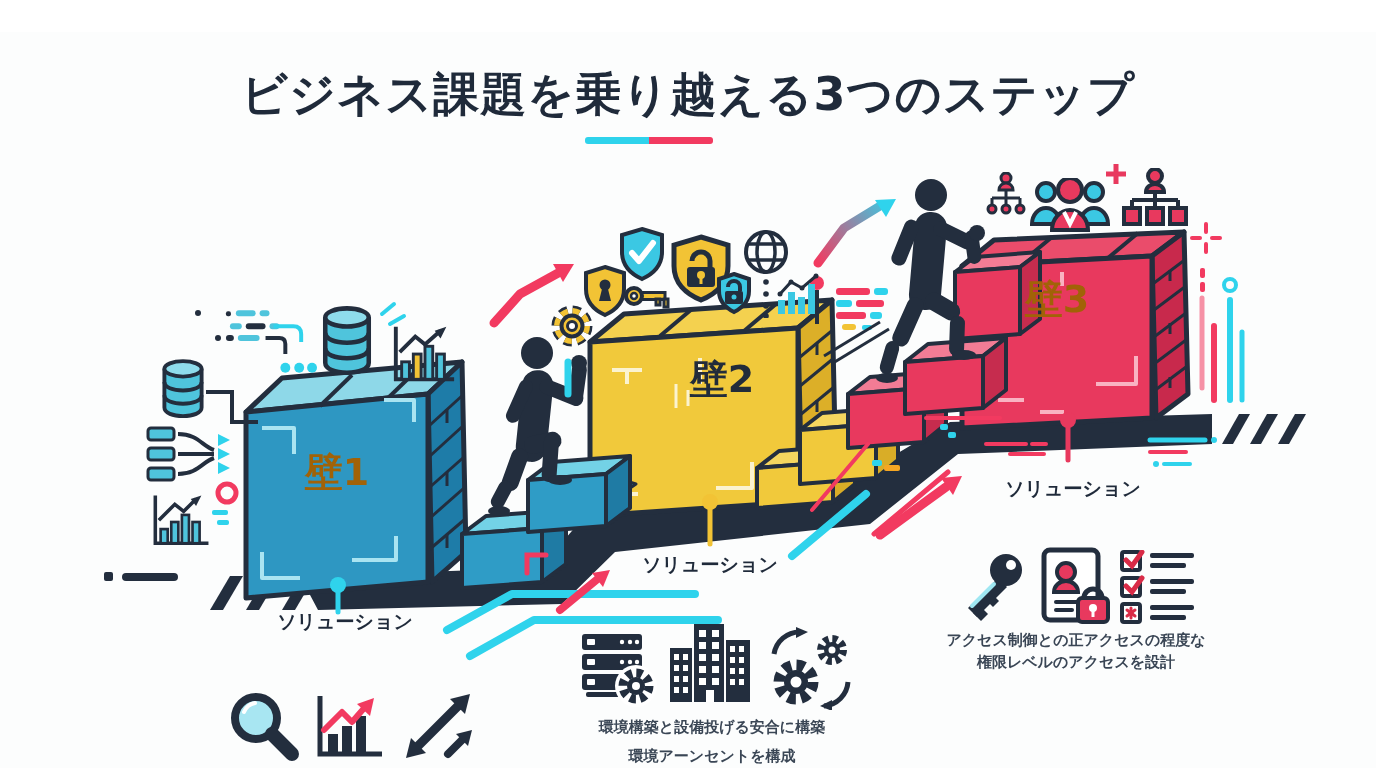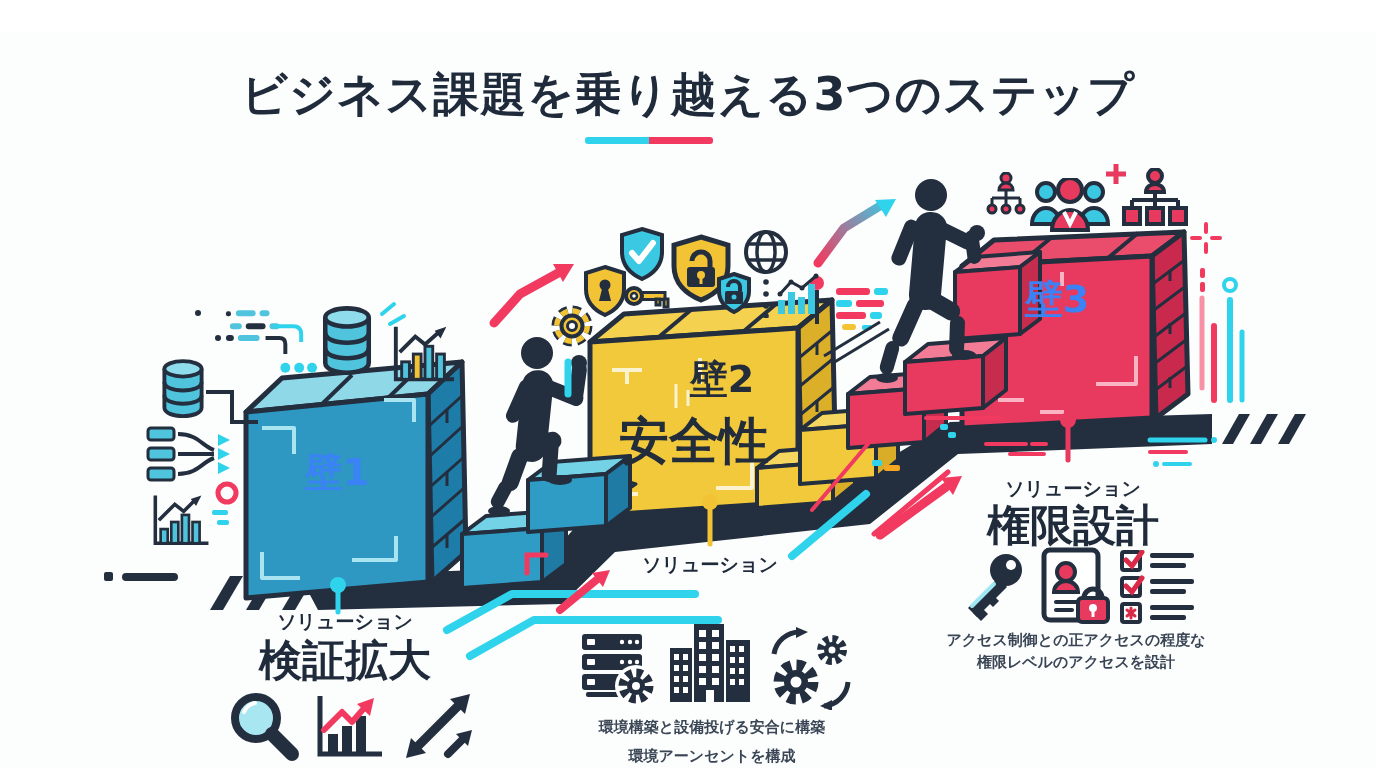--- a/index.html
+++ b/index.html
@@ -7,21 +7,21 @@
          font-family:"DejaVu Sans","Liberation Sans",sans-serif;margin-top:32px;}
   #scene{position:absolute;left:0;top:0;z-index:0;}
   .ic{position:absolute;z-index:2;}
   .ic svg{display:block;width:100%;height:100%;}
   .tx{position:absolute;z-index:3;transform:translate(-50%,-50%);white-space:nowrap;
       font-weight:800;color:#202b3b;line-height:1;}
   .title{font-size:46px;letter-spacing:1px;color:#1f2a3a;}
   .underline{position:absolute;z-index:3;display:flex;height:7px;width:128px;border-radius:3px;overflow:hidden;}
   .underline .u1{flex:1;background:#2fd3ec;}
   .underline .u2{flex:1;background:#f23a60;}
-  .wall-step{font-size:38px;color:#3b82f6;}
+  .wall-step{font-size:38px;color:#a16207;}
   .wall-topic{font-size:50px;color:#fff;}
   .dark-txt{color:#222c3a !important;}
   .sol-tag{font-size:19px;color:#1f2a3a;}
   .sol-name{font-size:43px;color:#1f2a3a;}
   .note{font-size:15px;font-weight:700;color:#3a4655;}
 </style>
 </head>
 <body>
 
 <div id="stage">
@@ -623,29 +623,26 @@
 
 <div class="tx title" style="left:688px;top:62px">ビジネス課題を乗り越える3つのステップ</div>
 <div class="underline" style="left:585px;top:105px">
   <span class="u1"></span>
   <span class="u2"></span>
 </div>
 
 <div class="tx wall-step" style="left:337px;top:440px">壁1</div>
 
 <div class="tx wall-step dark-txt" style="left:722px;top:347px">壁2</div>
-<div class="tx wall-topic dark-txt" style="left:694px;top:409px">安全性</div>
 
 <div class="tx wall-step" style="left:1057px;top:267px">壁3</div>
 
 <div class="tx sol-tag" style="left:345px;top:589px">ソリューション</div>
-<div class="tx sol-name" style="left:345px;top:628px">検証拡大</div>
 
 <div class="tx sol-tag" style="left:710px;top:532px">ソリューション</div>
 <div class="tx note" style="left:712px;top:695px">環境構築と設備投げる安合に構築</div>
 <div class="tx note" style="left:712px;top:724px">環境アーンセントを構成</div>
 
 <div class="tx sol-tag" style="left:1073px;top:456px">ソリューション</div>
-<div class="tx sol-name" style="left:1073px;top:493px">権限設計</div>
 <div class="tx note" style="left:1076px;top:608px">アクセス制御との正アクセスの程度な</div>
 <div class="tx note" style="left:1076px;top:630px">権限レベルのアクセスを設計</div>
 
 </div>
 
 </body></html>

